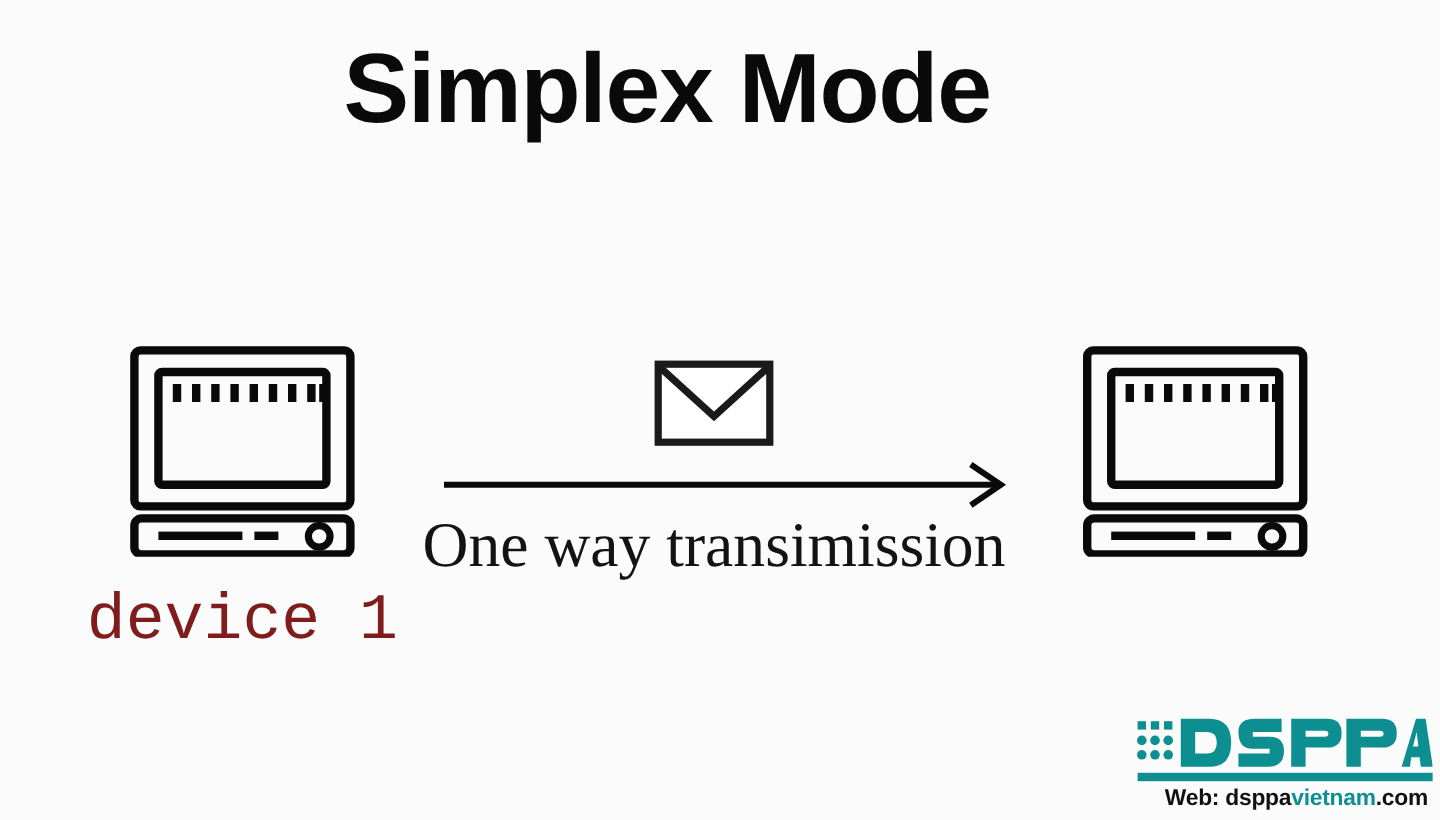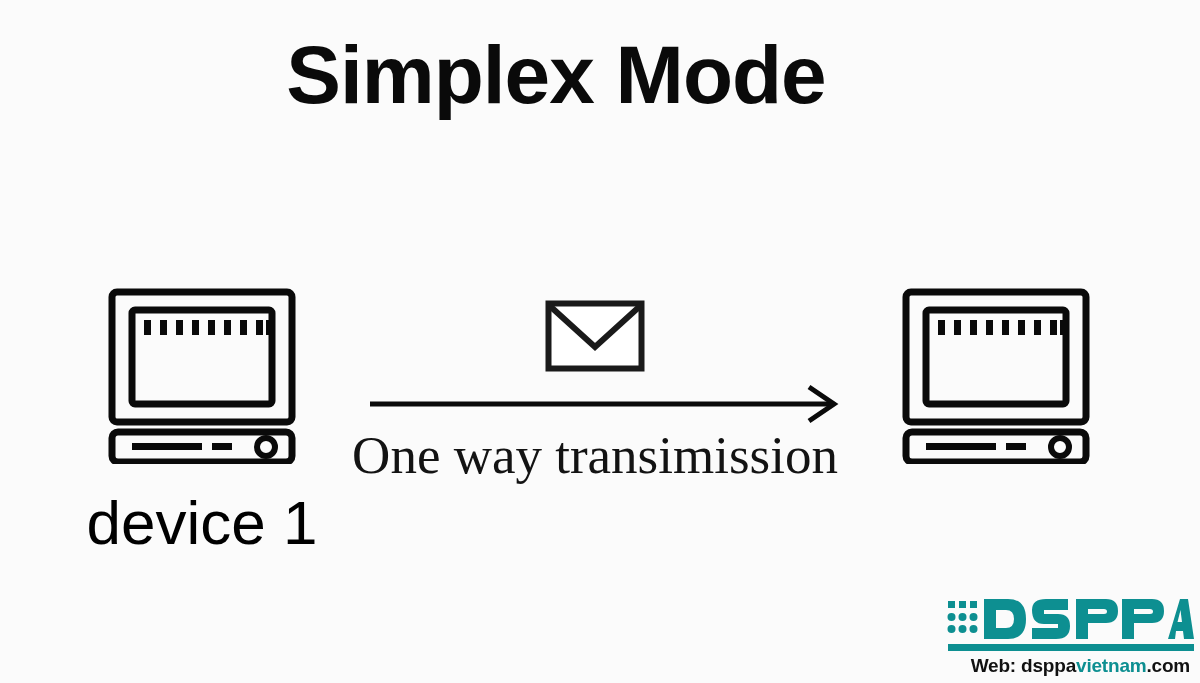--- a/index.html
+++ b/index.html
@@ -43,24 +43,24 @@
   }
   .device-left  { left: 72px;  top: 286px; }
   .device-right { left: 866px; top: 286px; }
 
   .device-icon {
     display: block;
     margin: 0 auto;
   }
   .device-label {
     margin-top: 28px;
-    font-family: Liberation Sans, sans-serif;
-    font-size: 62px;
+    font-family: Liberation Mono, monospace;
+    font-size: 54px;
     font-weight: 400;
-    color: #000000;
+    color: #7f1d1d;
     line-height: 1;
     letter-spacing: 0px;
   }
 
   
   .channel {
     position: absolute;
     left: 340px;
     top: 300px;
     width: 510px;

